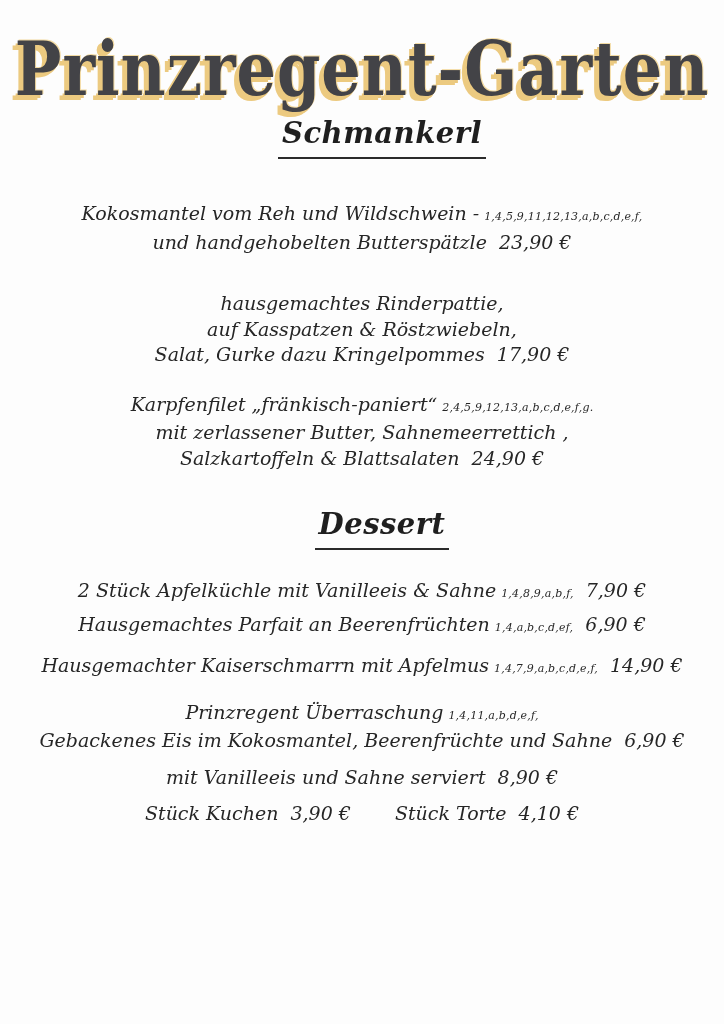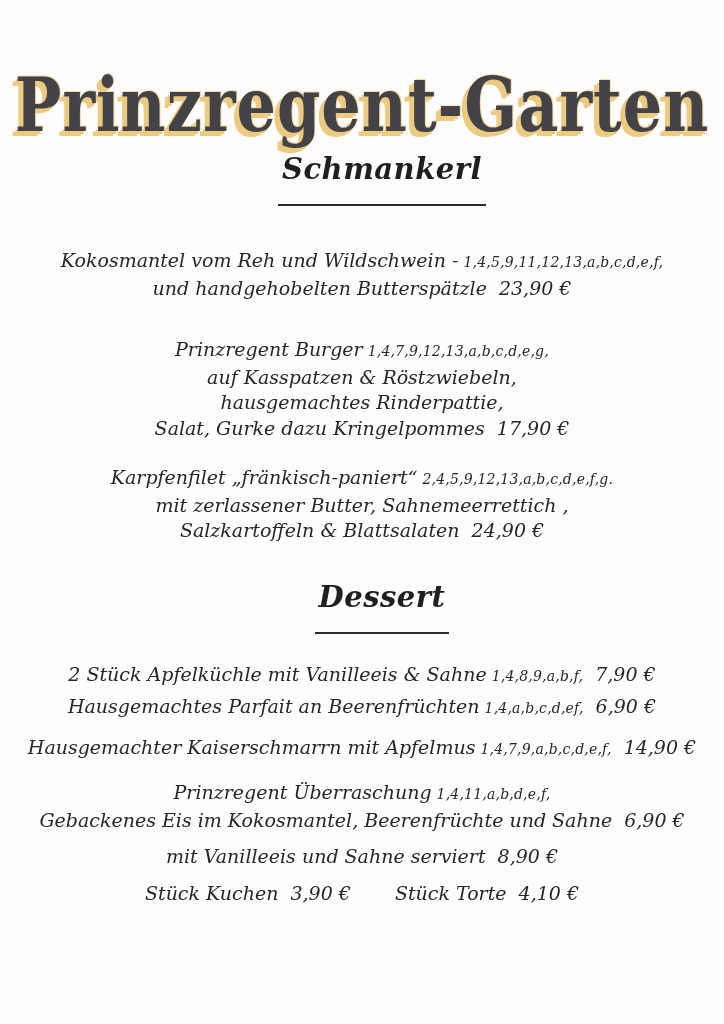--- a/index.html
+++ b/index.html
@@ -6,21 +6,21 @@
   body{
     width:724px;height:1024px;
     background:#fdfdfd;
     font-family:"DejaVu Serif","Liberation Serif",serif;
     color:#232323;
     overflow:hidden;
   }
   .page{width:724px;height:1024px;position:relative;}
 
   
-  .title-wrap{text-align:center;padding-top:68px;}
+  .title-wrap{text-align:center;padding-top:32px;}
   .menu-title{
     display:inline-block;
     font-family:"DejaVu Serif","Liberation Serif",serif;
     font-weight:bold;
     font-size:62px;
     line-height:1.0;
     letter-spacing:1px;
     color:#434347;
     transform:scaleY(1.22);
     transform-origin:top center;
@@ -33,38 +33,38 @@
 
   
   .section-heading-wrap{text-align:center;}
   .section-heading{
     display:inline-block;
     font-style:italic;
     font-weight:bold;
     font-size:29px;
     color:#1f1f1f;
     border-bottom:2.5px solid #2b2b2b;
-    padding:0 4px 18px 4px;
+    padding:0 4px 7px 4px;
     letter-spacing:0.5px;
     margin-left:40px;
   }
   .heading-schmankerl-wrap{margin-top:22px;}
   .heading-dessert-wrap{margin-top:36px;}
 
   
   .menu-item{
     text-align:center;
     font-style:italic;
     font-size:19px;
     line-height:25.5px;
     color:#262626;
   }
   .item-line{white-space:nowrap;}
   .allergens{
-    font-size:14px;
+    font-size:11px;
     letter-spacing:0.2px;
     margin-left:5px;
   }
   .price{margin-left:12px;text-align:right;}
   .gap-lg{display:inline-block;width:44px;}
 
   .mt-item1{margin-top:42px;}
   .mt-item2{margin-top:36px;}
   .mt-item3{margin-top:24px;}
   .mt-d1{margin-top:28px;}
@@ -91,27 +91,24 @@
     <div class="item-line">
       <span>Kokosmantel vom Reh und Wildschwein -</span><span class="allergens">1,4,5,9,11,12,13,a,b,c,d,e,f,</span>
     </div>
     <div class="item-line">
       <span>und handgehobelten Butterspätzle</span><span class="price">23,90 €</span>
     </div>
   </div>
 
   <div class="menu-item mt-item2">
     <div class="item-line">
-      <span>Prinzregent Burger</span><span class="allergens">1,4,7,9,12,13,a,b,c,d,e,g,</span>
+      <span>hausgemachtes Rinderpattie,</span>
     </div>
     <div class="item-line">
       <span>auf Kasspatzen &amp; Röstzwiebeln,</span>
-    </div>
-    <div class="item-line">
-      <span>hausgemachtes Rinderpattie,</span>
     </div>
     <div class="item-line">
       <span>Salat, Gurke  dazu Kringelpommes</span><span class="price">17,90 €</span>
     </div>
   </div>
 
   <div class="menu-item mt-item3">
     <div class="item-line">
       <span>Karpfenfilet „fränkisch-paniert“</span><span class="allergens">2,4,5,9,12,13,a,b,c,d,e,f,g.</span>
     </div>

